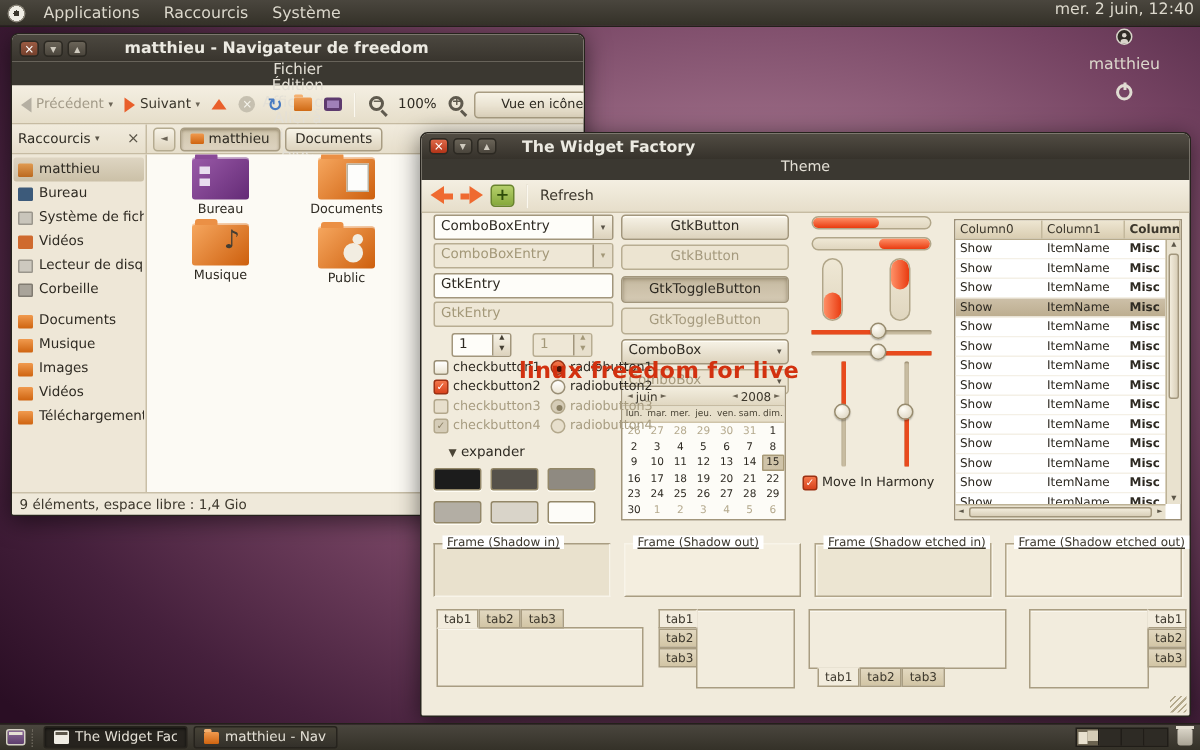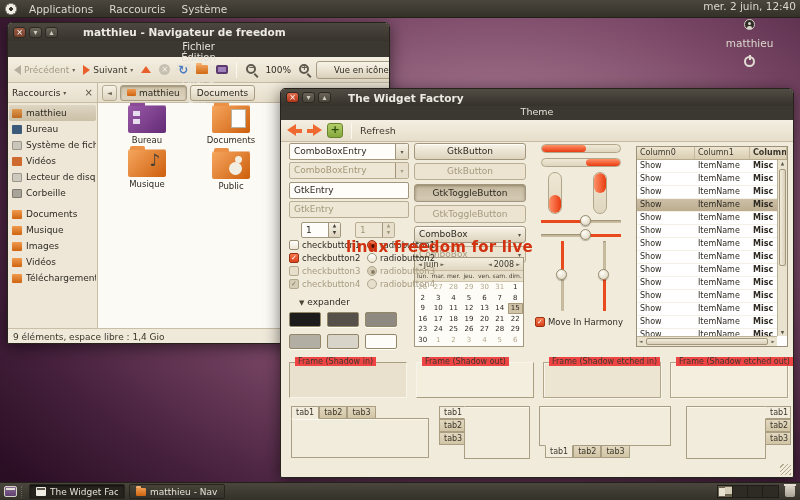--- a/index.html
+++ b/index.html
@@ -228,21 +228,21 @@
 .vscroll{position:absolute;right:0;top:13px;bottom:10px;width:10px;background:#e9e2cf;border-left:1px solid #bdb296;}
 .vthumb{position:absolute;left:1px;right:1px;top:9px;height:55%;background:linear-gradient(90deg,#f2ecdc,#d9cfb8);
   border:1px solid #a2967c;border-radius:2px;}
 .sarr{position:absolute;font-size:4.5px;color:#5c5648;left:0;right:0;text-align:center;}
 .hscroll{position:absolute;left:0;right:10px;bottom:0;height:10px;background:#e9e2cf;border-top:1px solid #bdb296;}
 .hthumb{position:absolute;left:9px;right:9px;top:1px;bottom:1px;background:linear-gradient(#f2ecdc,#d9cfb8);
   border:1px solid #a2967c;border-radius:2px;}
 .hsarr{position:absolute;font-size:4.5px;color:#5c5648;top:2px;}
 
 .frame{position:absolute;top:220px;height:36px;width:118px;border:1px solid;}
-.flabel{position:absolute;top:-6px;left:5px;background:#ef4444;padding:0 3px;font-size:8px;color:#3c372c;white-space:nowrap;}
+.flabel{position:absolute;top:-6px;left:5px;background:#ffffff;padding:0 3px;font-size:8px;color:#3c372c;white-space:nowrap;text-decoration:underline;}
 .f-in{background:#e9e1cd;border-color:#a99d82 #f8f4e9 #f8f4e9 #a99d82;}
 .f-out{background:#f4eedf;border-color:#f8f4e9 #a99d82 #a99d82 #f8f4e9;}
 .f-ein{background:#ece5d2;border-color:#b1a58a;box-shadow:inset 1px 1px 0 #f8f4e9,1px 1px 0 #f8f4e9;}
 .f-eout{background:#f4eedf;border-color:#b1a58a;box-shadow:inset 1px 1px 0 #f8f4e9,1px 1px 0 #f8f4e9;}
 
 .nb{position:absolute;top:264px;font-size:8px;color:#3c372c;}
 .nbbody{background:#f2ecdd;border:1px solid #a99d82;box-shadow:inset 0 1px 0 #faf7ee;}
 .tab{background:linear-gradient(#e2d8c0,#d2c5a5);border:1px solid #a99d82;padding:0 4px;line-height:11px;height:13px;white-space:nowrap;}
 .tab.active{background:#f2ecdd;z-index:1;position:relative;}
 .nb-top .tabs{display:flex;}

